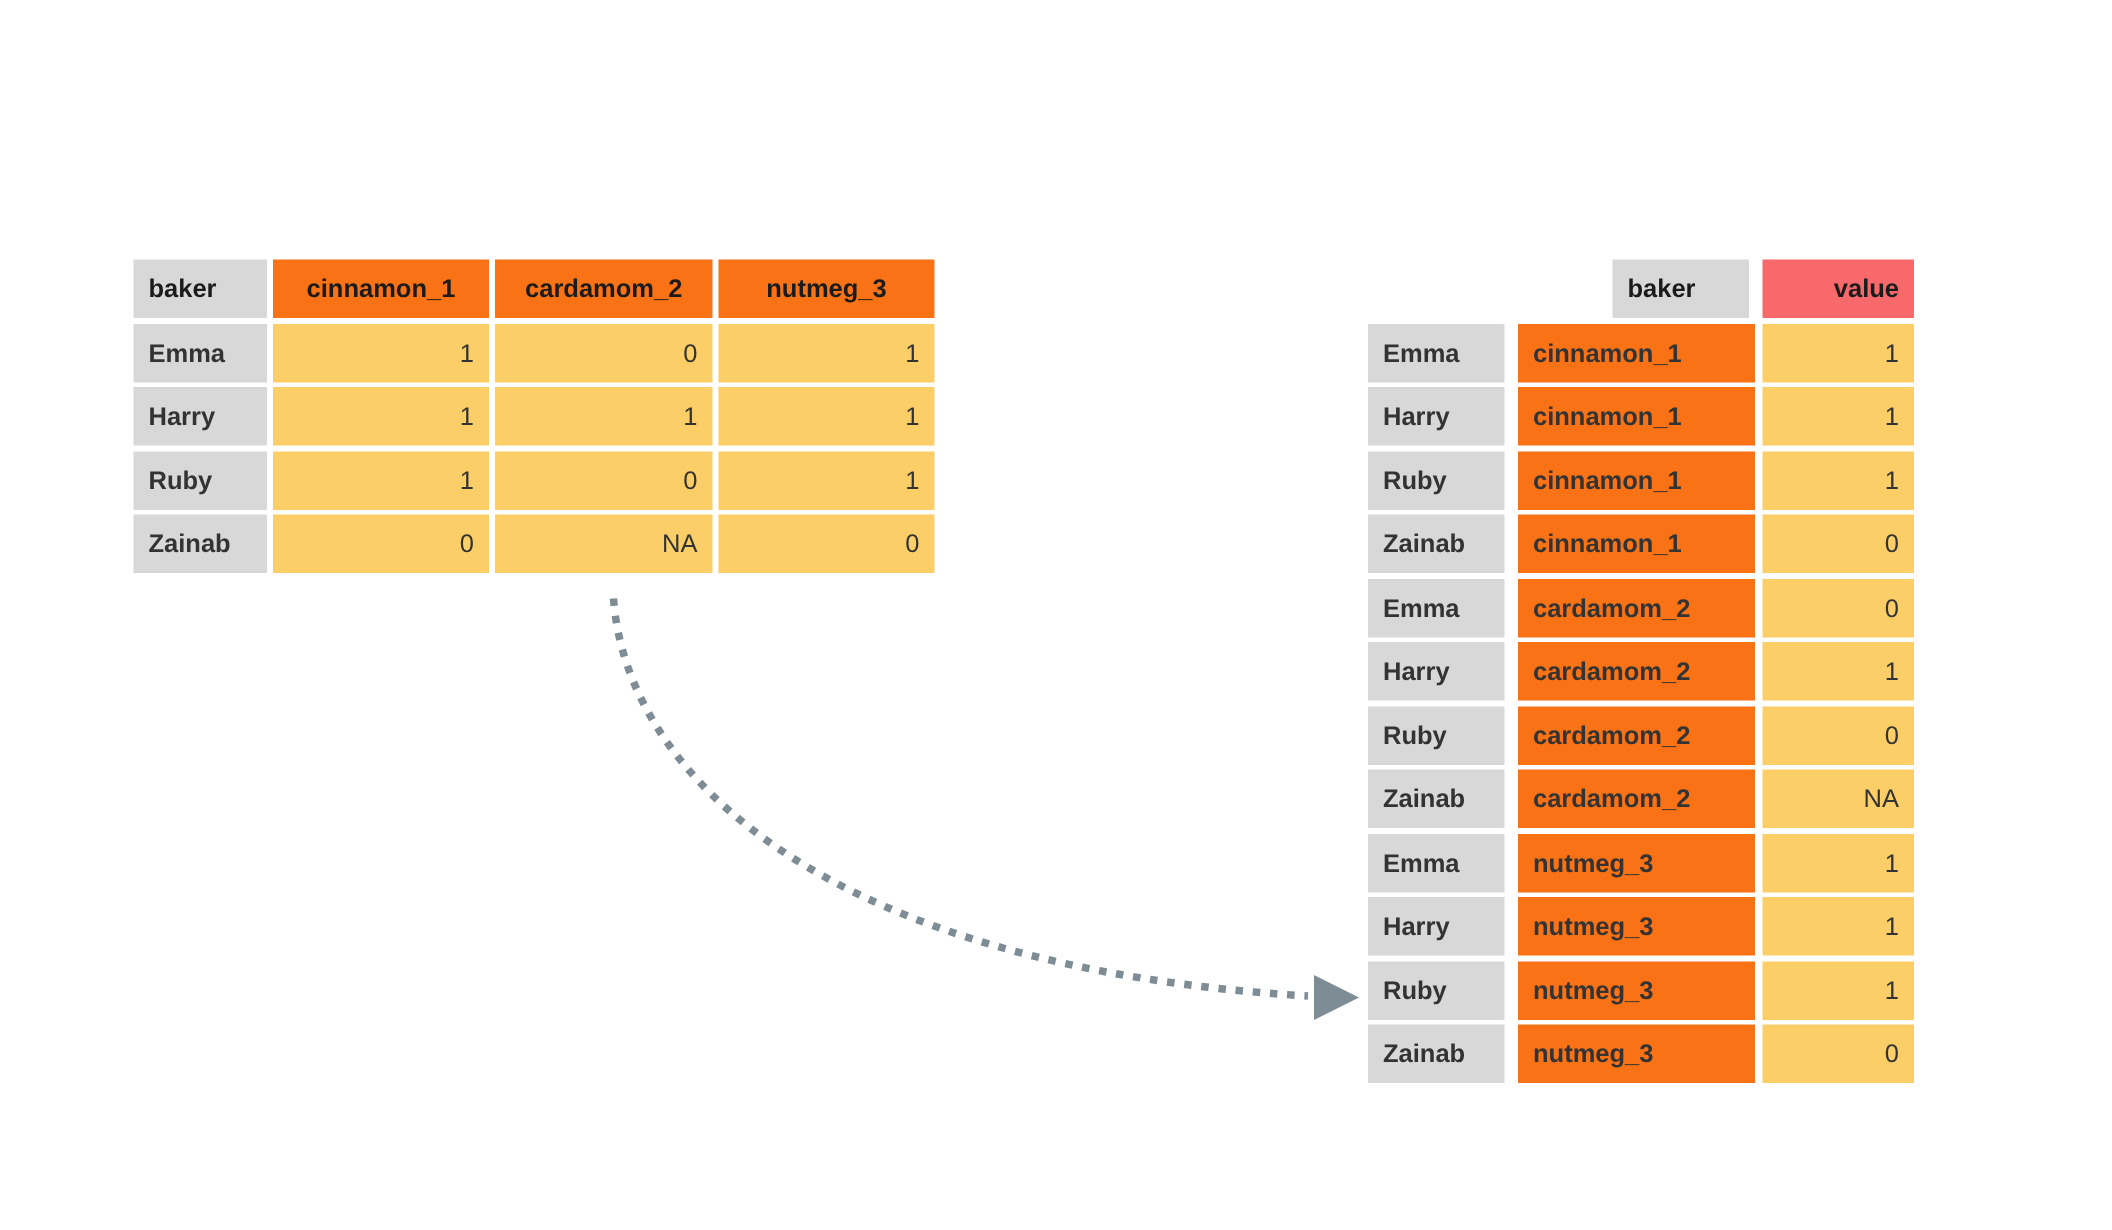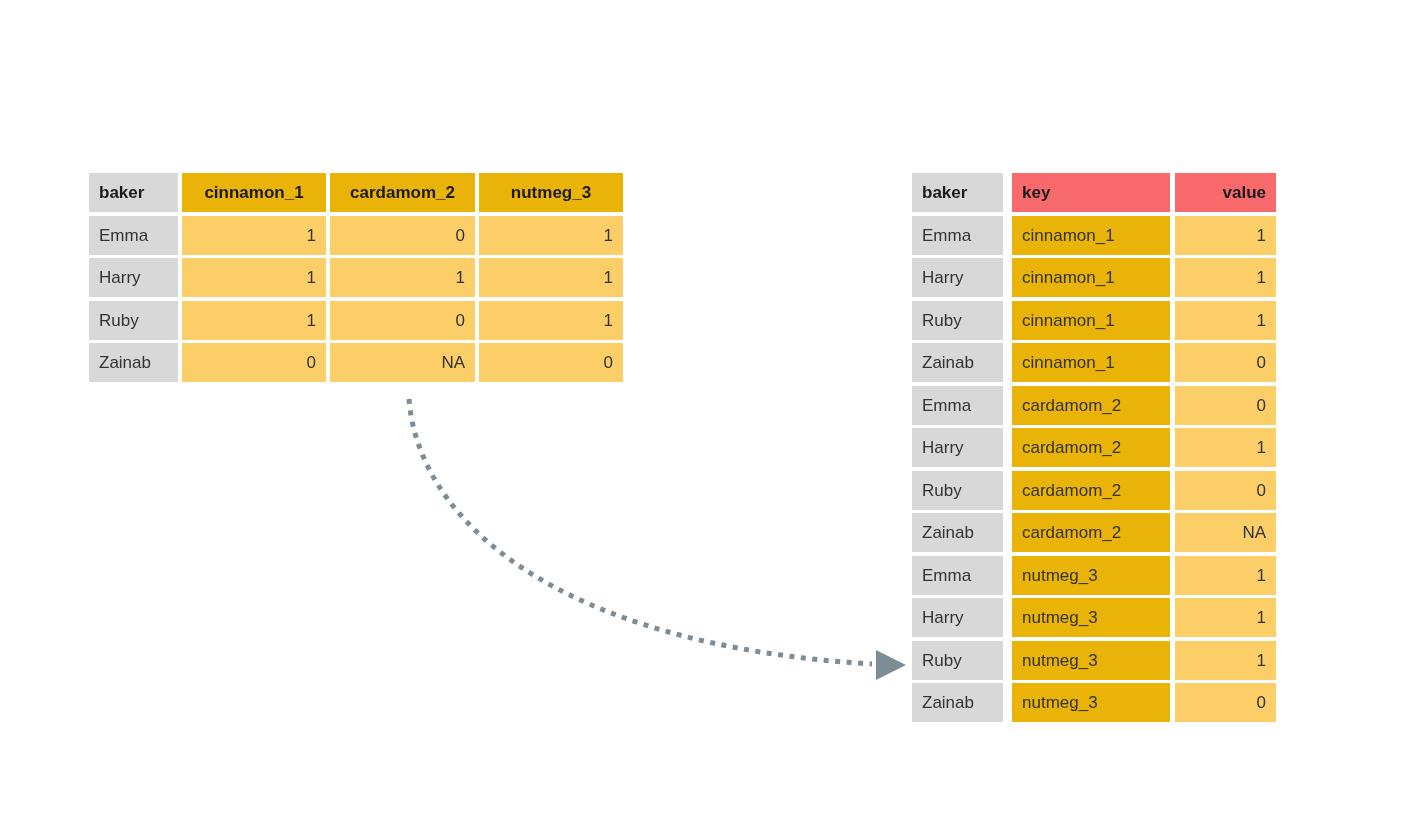--- a/index.html
+++ b/index.html
@@ -7,25 +7,25 @@
     position:relative; width:1408px; height:820px; background:#ffffff;
     font-family:"Liberation Sans", sans-serif; overflow:hidden;
   }
   .tbl { position:absolute; }
   .row { display:flex; margin-bottom:3.5px;justify-content:flex-end; }
   .cell {
     height:39px; line-height:39px; font-size:17px; color:#333333;
     box-sizing:border-box; white-space:nowrap; overflow:hidden;
   }
   .hdr .cell { font-weight:bold; color:#1b1b1b; }
-  .al { text-align:left;  padding-left:10px;  }
+  .al { text-align:left;  padding-left:10px;font-weight:bold;  }
   .ar { text-align:right; padding-right:10px; }
   .ac { text-align:center; }
   .bg-gray   { background:#d8d8d8; }
-  .bg-cyan   { background:#eab308; }
+  .bg-cyan   { background:#f97316; }
   .bg-yellow { background:#fbce67; }
   .bg-red    { background:#f8696b; }
   
   .wt-c0 { width:89px;  margin-right:4px; }
   .wt-c1 { width:144px; margin-right:4px; }
   .wt-c2 { width:145px; margin-right:4px; }
   .wt-c3 { width:144px; }
   
   .lt-c0 { width:91px;  margin-right:9px; }
   .lt-c1 { width:158px; margin-right:5px; }
@@ -71,21 +71,20 @@
   </div>
 
   <svg class="arrow-layer" width="1408" height="820" viewBox="0 0 1408 820">
     <path d="M 409 399 C 418 520, 555 645, 872 664" fill="none" stroke="#7e8c96" stroke-width="5" stroke-dasharray="5 6.5" stroke-linecap="butt"></path>
     <polygon points="876,650 906,665 876,680" fill="#7e8c96"></polygon>
   </svg>
 
   <div class="tbl" style="left:912px; top:173px;">
     <div class="row hdr">
       <div class="cell bg-gray al lt-c0">baker</div>
-      <div class="cell bg-red al lt-c1">key</div>
       <div class="cell bg-red ar lt-c2">value</div>
     </div>
     <div class="row">
       <div class="cell bg-gray al lt-c0">Emma</div>
       <div class="cell bg-cyan al lt-c1">cinnamon_1</div>
       <div class="cell bg-yellow ar lt-c2">1</div>
     </div>
     <div class="row">
       <div class="cell bg-gray al lt-c0">Harry</div>
       <div class="cell bg-cyan al lt-c1">cinnamon_1</div>

